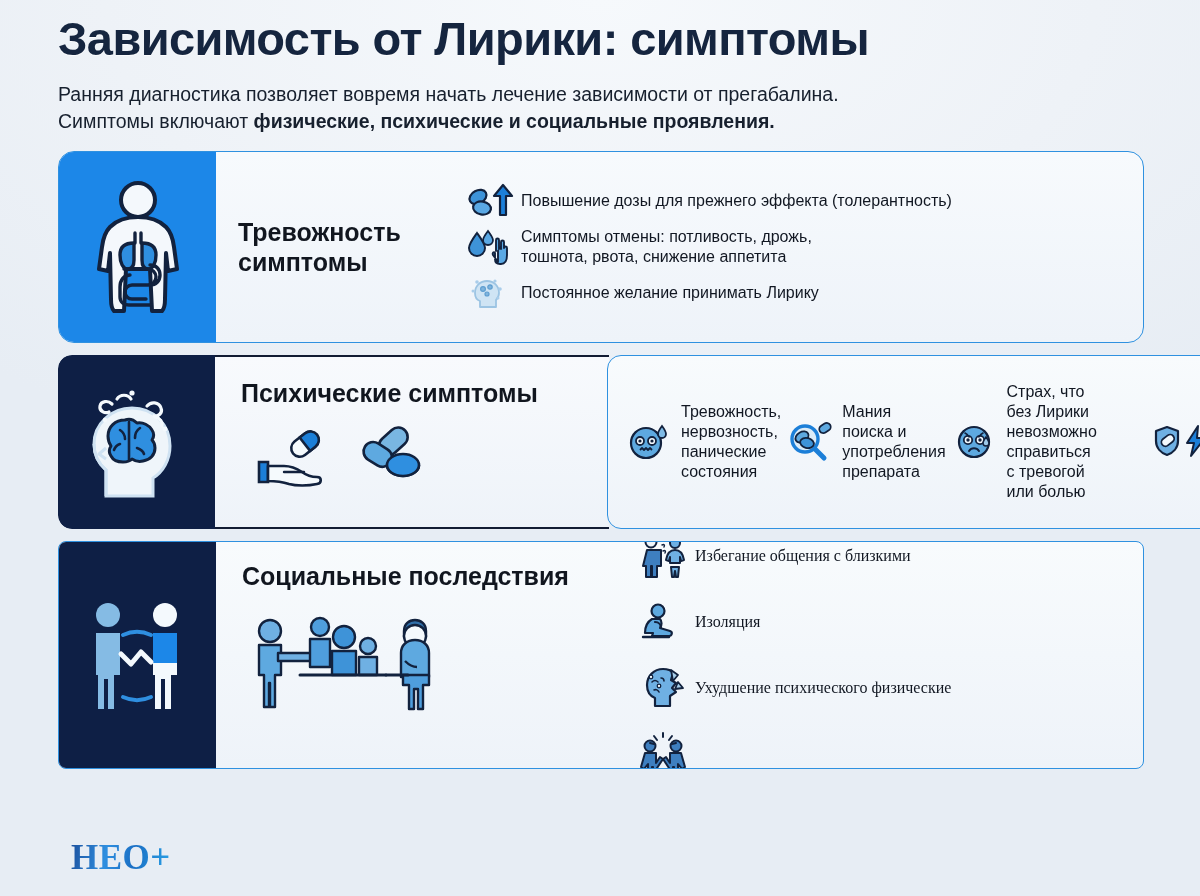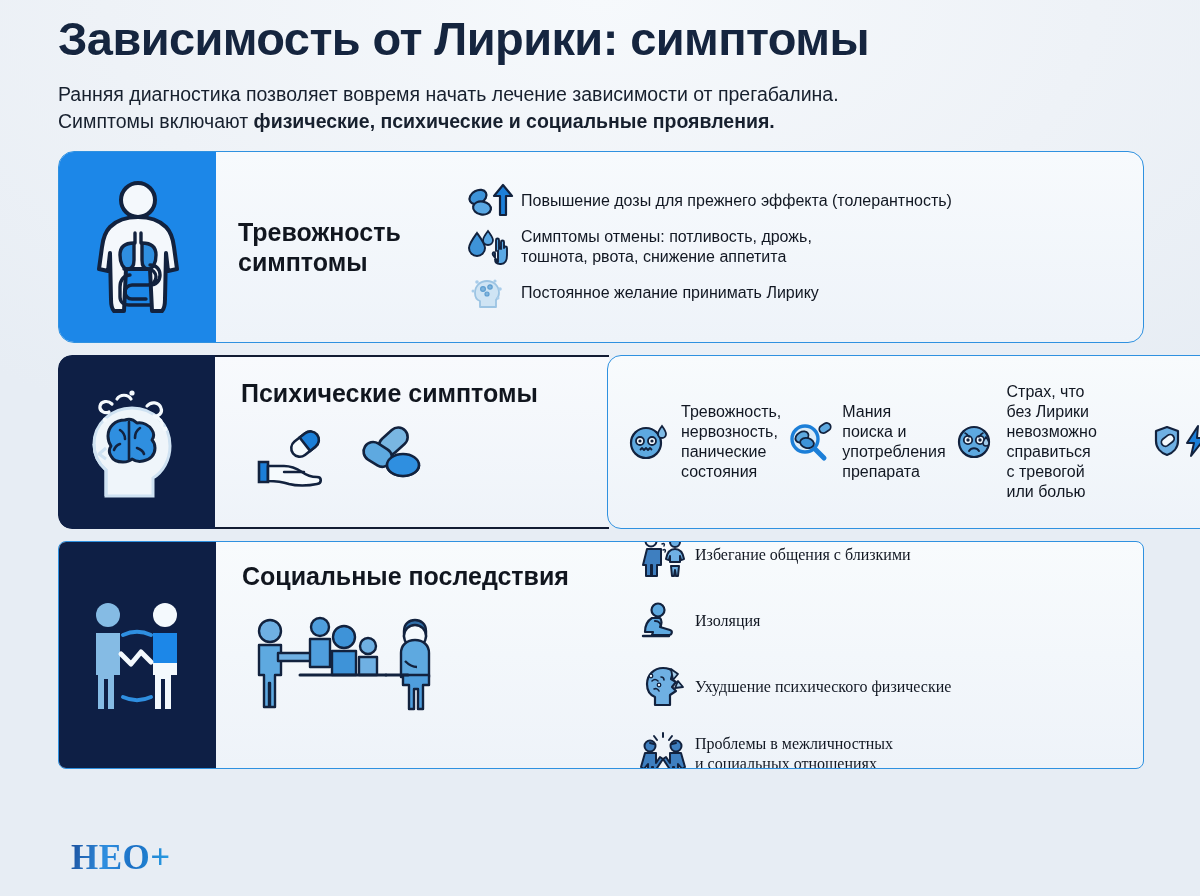--- a/index.html
+++ b/index.html
@@ -571,22 +571,20 @@
               <circle cx="9" cy="13" r="5.5"></circle>
               <path d="M4 20h11v10l4-6 3 2-6 9v7h-4v-8h-1v8H7v-11l-4 5-3-2z"></path>
               <circle cx="35" cy="13" r="5.5"></circle>
               <path d="M40 20H29v10l-4-6-3 2 6 9v7h4v-8h1v8h4v-11l4 5 3-2z"></path>
             </g>
             <g stroke="#12223e" stroke-width="2" stroke-linecap="round">
               <path d="M22 4v-4M16 7l-3-4M28 7l3-4M13 11l-4-1M31 11l4-1"></path>
             </g>
           </svg>
         </span>
-        <span class="item-text">Проблемы в межличностных
-и социальных отношениях</span>
       </div>
 
     </div>
   </div>
 
 </div>
 
 <div class="logo">НЕО+</div>
 
 </body></html>

